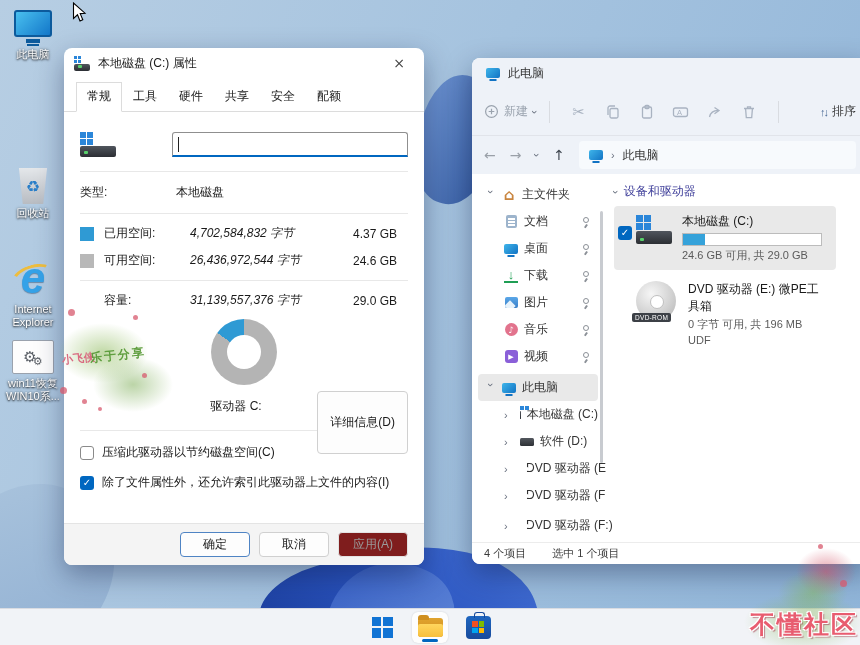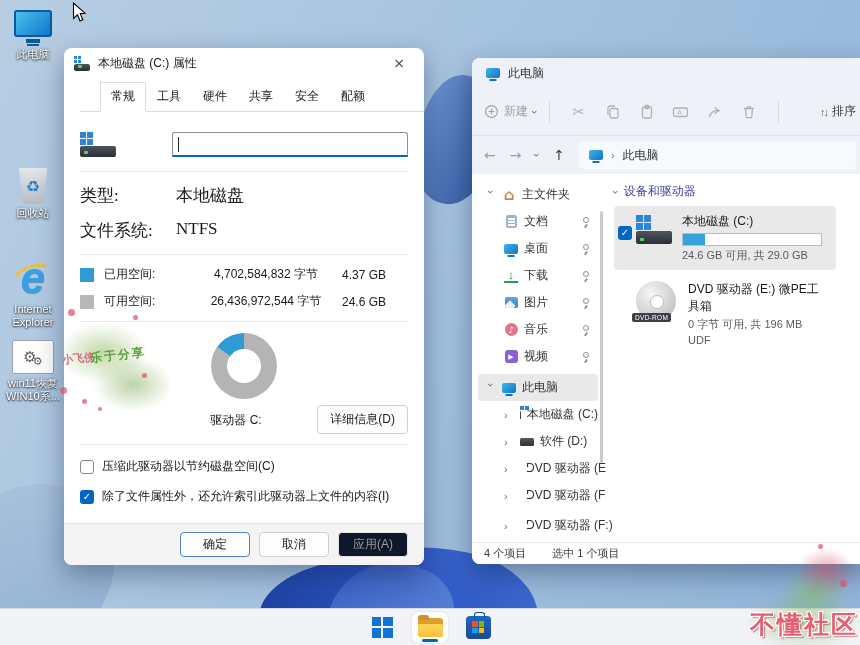--- a/index.html
+++ b/index.html
@@ -44,63 +44,63 @@
   .wintool span:last-child { font-size:11px; margin:8px 0 0 -4px; }
 
   
   .win { position:absolute; background:#fff; box-shadow:0 10px 28px rgba(10,20,60,.38); }
 
   
   .dialog { left:64px; top:48px; width:360px; height:517px; border-radius:8px; z-index:6; }
   .dlg-title { height:30px; display:flex; align-items:center; gap:8px; padding:0 10px; }
   .dlg-title .txt { font-size:12px; color:#1a1a1a; flex:1; }
   .dlg-close { width:30px; text-align:center; font-size:14px; color:#444; cursor:default; }
-  .tabstrip { display:flex; padding:4px 20px 0; border-bottom:1px solid #dcdcdc;margin-left:16px; }
+  .tabstrip { display:flex; padding:4px 12px 0; border-bottom:1px solid #dcdcdc; }
   .tab { font-size:12px; color:#1a1a1a; padding:5px 10px 6px; border:1px solid transparent; margin-bottom:-1px; }
   .tab.active { background:#fff; border-color:#dcdcdc; border-bottom-color:#fff; }
   .dlg-body { padding:12px 16px 0; }
   .hr { border-top:1px solid #e8e8e8; margin:11px 0; }
-  .lblrow { display:flex; font-size:17px; color:#1a1a1a; margin:12px 0;font-family:Liberation Serif, serif; }
+  .lblrow { display:flex; font-size:12px; color:#1a1a1a; margin:12px 0; }
   .lblrow .l { width:96px; }
   .sprow { display:grid; grid-template-columns:24px 86px 1fr 66px; align-items:center;
            font-size:12px; color:#1a1a1a; margin:10px 0; }
-  .sprow .bytes { text-align:center; }
-  .sprow .gb { text-align:left; }
+  .sprow .bytes { text-align:left;font-style:italic; }
+  .sprow .gb { text-align:center; }
   .swatch { width:14px; height:14px; background:var(--sw,#ccc); }
   .iconinput { display:flex; align-items:flex-end; margin:8px 0 14px; }
   .bigdrive { width:36px; margin-right:56px; }
   .flag { display:grid; grid-template-columns:1fr 1fr; grid-template-rows:1fr 1fr; gap:1px;
           width:13px; height:13px; margin-bottom:1px; }
   .flag i { background:#2b86d9; }
   .case { height:11px; border-radius:2px; background:linear-gradient(#50555d,#2b2e33); position:relative; }
   .case::after { content:""; position:absolute; left:4px; bottom:3px; width:4px; height:3px;
                  background:#58d06a; border-radius:1px; }
   .ren-input { flex:1; height:25px; border:1px solid #8f8f8f; border-bottom:2px solid #0067c0;
                border-radius:3px 3px 0 0; background:#fff; position:relative; }
   .caret { position:absolute; left:5px; top:4px; width:1px; height:15px; background:#222; }
   .donut-wrap { display:flex; justify-content:center; margin:4px 0 2px; }
   .donut { position:relative; width:66px; height:66px; border-radius:50%;
     background:conic-gradient(var(--free-color,#b4b4b4) 0deg calc(360deg*(100 - var(--used,15))/100),
                var(--used-color,#2f9ad4) calc(360deg*(100 - var(--used,15))/100) 360deg); }
   .donut::after { content:""; position:absolute; inset:16px; background:#fff; border-radius:50%; }
   .caprow { position:relative; height:30px; margin-top:4px; }
   .caprow .cap { position:absolute; left:0; right:16px; top:9px; text-align:center; font-size:12px; color:#1a1a1a; }
   .btn { font-size:12px; color:#1a1a1a; background:#fdfdfd; border:1px solid #d0d0d0; border-radius:4px; }
-  .details-btn { position:absolute; right:0; top:2px; padding:5px 12px; }
+  .details-btn { position:absolute; right:0; top:2px; padding:22px 12px; }
   .checkrow { display:flex; align-items:center; gap:8px; font-size:12px; color:#1a1a1a; margin:13px 0; }
   .cb { width:14px; height:14px; border-radius:3px; flex:0 0 auto; }
   .cb.off { border:1px solid #8a8a8a; background:#fff; }
   .cb.on { background:#0067c0; color:#fff; font-size:10px; line-height:14px; text-align:center;
            font-family:"DejaVu Sans",sans-serif; }
   .dlg-footer { position:absolute; left:0; right:0; bottom:0; height:42px; background:#f4f4f4;
                 border-top:1px solid #e4e4e4; border-radius:0 0 8px 8px;
                 display:flex; align-items:center; justify-content:flex-end; gap:9px; padding-right:16px; }
   .fbtn { width:70px; height:25px; }
   .fbtn.ok { border-color:#4f84c4; }
-  .fbtn.disabled { background:#0f172a; border-color:#e3e3e3; color:#9a9a9a; }
+  .fbtn.disabled { background:#7f1d1d; border-color:#e3e3e3; color:#9a9a9a; }
 
   
   .explorer { left:472px; top:58px; width:396px; height:506px; border-radius:8px 0 0 8px; z-index:5; }
   .ex-chrome { background:#eef2f8; border-radius:8px 0 0 0; }
   .ex-title { height:30px; display:flex; align-items:center; gap:8px; padding-left:14px; font-size:12px; color:#333; }
   .mini-mon { width:14px; height:10px; border-radius:2px; background:linear-gradient(135deg,#3fb5ea,#1173c4);
               position:relative; flex:0 0 auto; }
   .mini-mon::after { content:""; position:absolute; left:50%; bottom:-3px; transform:translateX(-50%);
                      width:7px; height:2px; background:#1173c4; }
   .ex-toolbar { height:48px; display:flex; align-items:center; padding:0 12px; border-bottom:1px solid #e1e4ea; }
@@ -300,42 +300,44 @@
             <div class="caret"></div>
           </div>
       </div>
 
       <div class="hr"></div>
 
       <div class="lblrow">
         <span class="l">类型:</span>
         <span>本地磁盘</span>
       </div>
-      <div class="lblrow">
-        <span class="l">文件系统:</span>
-        <span>NTFS</span>
-      </div>
 
       <div class="hr"></div>
 
       <div class="sprow">
         <span class="swatch" style="--sw: #2f9ad4;"></span>
         <span>已用空间:</span>
         <span class="bytes">4,702,584,832 字节</span>
         <span class="gb">4.37 GB</span>
       </div>
       <div class="sprow">
         <span class="swatch" style="--sw: #b8b8b8;"></span>
         <span>可用空间:</span>
         <span class="bytes">26,436,972,544 字节</span>
         <span class="gb">24.6 GB</span>
       </div>
 
       <div class="hr"></div>
 
+      <div class="sprow">
+        <span></span>
+        <span>容量:</span>
+        <span class="bytes">31,139,557,376 字节</span>
+        <span class="gb">29.0 GB</span>
+      </div>
 
       <div class="donut-wrap">
         <div class="donut" style="--used: 15.1; --used-color: #2f9ad4; --free-color: #b4b4b4;"></div>
       </div>
 
       <div class="caprow">
         <div class="cap">驱动器 C:</div>
         <button class="btn details-btn">详细信息(D)</button>
       </div>
 

